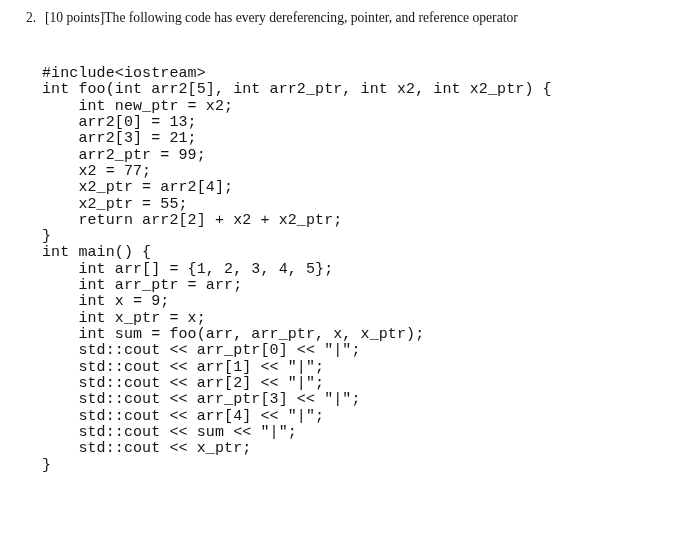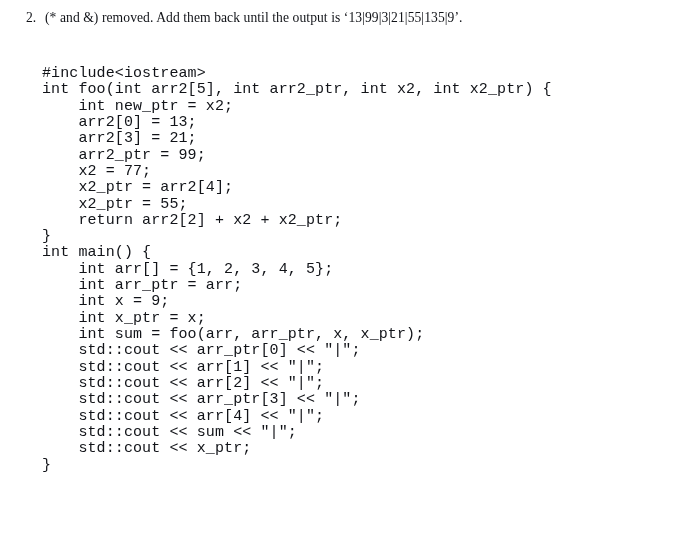--- a/index.html
+++ b/index.html
@@ -74,19 +74,19 @@
   }
 </style>
 </head>
 <body>
 
 <div id="page">
 
   <div class="question">
     <div class="q-number">2.</div>
     <div class="q-body">
-      <span class="q-line q-line-2">(* and &amp;) removed.  Add them back until the output is ‘13|99|3|21|55|135|9’.</span>
+      <span class="q-line q-line-1">[10 points]The following code has every dereferencing, pointer, and reference operator</span>
     </div>
   </div>
 
   <div class="code-block"><span class="code-line">#include&lt;iostream&gt;</span><span class="code-line">int foo(int arr2[5], int arr2_ptr, int x2, int x2_ptr) {</span><span class="code-line">    int new_ptr = x2;</span><span class="code-line">    arr2[0] = 13;</span><span class="code-line">    arr2[3] = 21;</span><span class="code-line">    arr2_ptr = 99;</span><span class="code-line">    x2 = 77;</span><span class="code-line">    x2_ptr = arr2[4];</span><span class="code-line">    x2_ptr = 55;</span><span class="code-line">    return arr2[2] + x2 + x2_ptr;</span><span class="code-line">}</span><span class="code-line">int main() {</span><span class="code-line">    int arr[] = {1, 2, 3, 4, 5};</span><span class="code-line">    int arr_ptr = arr;</span><span class="code-line">    int x = 9;</span><span class="code-line">    int x_ptr = x;</span><span class="code-line">    int sum = foo(arr, arr_ptr, x, x_ptr);</span><span class="code-line">    std::cout &lt;&lt; arr_ptr[0] &lt;&lt; "|";</span><span class="code-line">    std::cout &lt;&lt; arr[1] &lt;&lt; "|";</span><span class="code-line">    std::cout &lt;&lt; arr[2] &lt;&lt; "|";</span><span class="code-line">    std::cout &lt;&lt; arr_ptr[3] &lt;&lt; "|";</span><span class="code-line">    std::cout &lt;&lt; arr[4] &lt;&lt; "|";</span><span class="code-line">    std::cout &lt;&lt; sum &lt;&lt; "|";</span><span class="code-line">    std::cout &lt;&lt; x_ptr;</span><span class="code-line">}</span></div>
 
 </div>
 
 </body></html>

